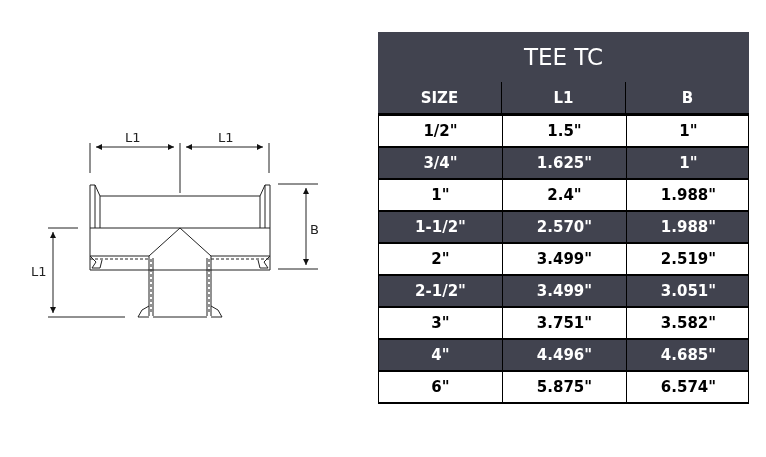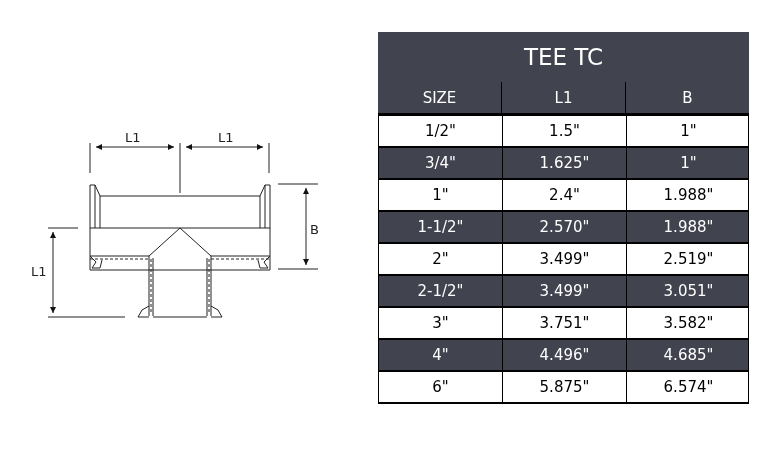--- a/index.html
+++ b/index.html
@@ -2,21 +2,21 @@
 <html><head>
 <meta charset="utf-8">
 <style>
   html, body { margin:0; padding:0; background:#ffffff; }
   body { width:766px; height:457px; position:relative; overflow:hidden;
          font-family:"DejaVu Sans", sans-serif; }
   .drawing { position:absolute; left:0; top:0; width:330px; height:457px; }
   .tbl { position:absolute; left:332px; top:32px; width:371px;padding-left:46px; }
   .title { height:50px; background:#41434f; color:#ffffff; font-size:23px;
            display:flex; align-items:center; justify-content:center; }
-  .row { display:flex; height:32px; border-bottom:2px solid #000; box-sizing:border-box; }
+  .row { display:flex; height:32px; border-bottom:2px solid #000; box-sizing:border-box;font-weight:bold; }
   .hdr { height:34px; background:#41434f; color:#ffffff; font-size:15px; }
   .hdr .cell { border-left:1px solid #000; }
   .hdr .cell:first-child { border-left:none; }
   .hdr { border-bottom:3px solid #000; }
   .cell { flex:1 1 0; display:flex; align-items:center; justify-content:center;
           font-size:15px; border-left:1.5px solid #000; box-sizing:border-box; }
   .cell:first-child { border-left:none; }
   .c1 { flex:0 0 123px; } .c2 { flex:0 0 124px; } .c3 { flex:0 0 124px; }
   .dark { background:#41434f; color:#ffffff; }
   .light { background:#ffffff; color:#000000; }

